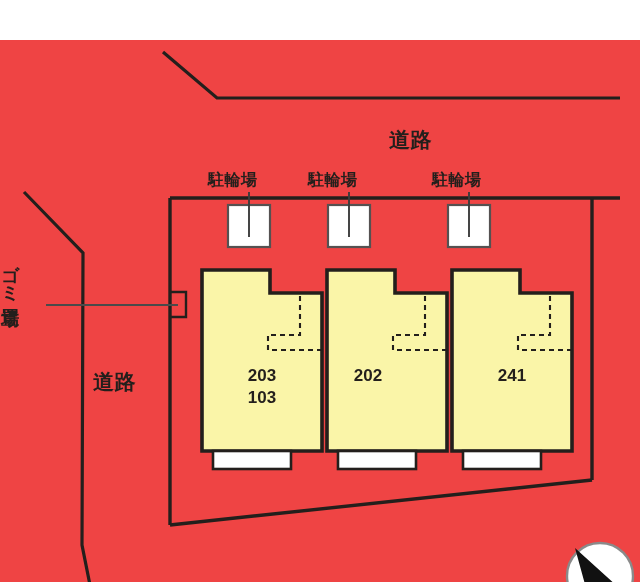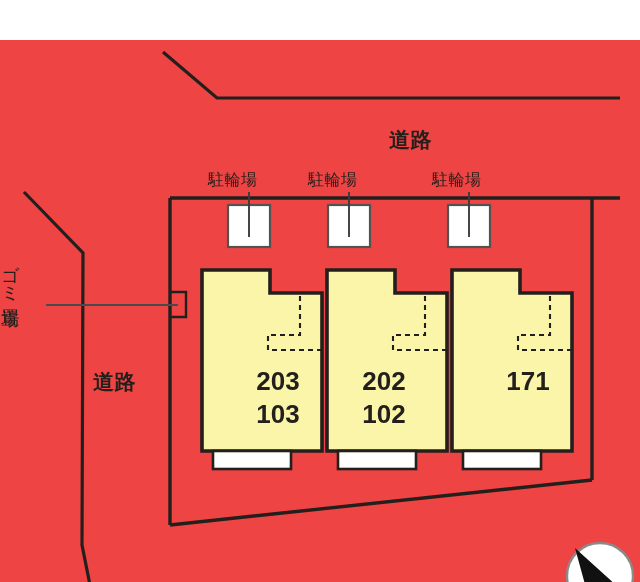--- a/index.html
+++ b/index.html
@@ -24,44 +24,43 @@
   #plan-svg {
     position: absolute;
     left: 0;
     top: 0;
     width: 640px;
     height: 582px;
   }
   .label {
     position: absolute;
     color: #231f1c;
-    font-weight: normal;
+    font-weight: bold;
     white-space: nowrap;
     letter-spacing: 0.5px;
   }
   .label-jp {
     font-family: "DejaVu Sans", "Liberation Sans", sans-serif;
     font-size: 17px;
   }
   .label-vertical {
     writing-mode: vertical-rl;
     text-orientation: upright;
     line-height: 1.02;
     letter-spacing: 1px;
   }
   .unit-num {
     position: absolute;
     color: #231f1c;
     font-family: "Liberation Sans", "DejaVu Sans", sans-serif;
-    font-size: 26px;
+    font-size: 17px;
     font-weight: bold;
     text-align: center;
     line-height: 1.28;
     white-space: nowrap;
-    padding-left: 16px;
   }
   .road-big {
     font-size: 21px;
     font-weight: bold;
   }
 </style>
 </head>
 <body>
 
 <div id="plan-root">
@@ -144,20 +143,19 @@
 
   <div class="label label-jp" style="left:432px; top:130px; font-size:16px;">駐輪場</div>
 
   <div class="unit-num" style="left:202px; top:325px; width:120px;">
     <div>203</div>
     <div>103</div>
   </div>
 
   <div class="unit-num" style="left:308px; top:325px; width:120px;">
     <div>202</div>
-    <div>102</div>
   </div>
 
   <div class="unit-num" style="left:452px; top:325px; width:120px;">
-    <div>171</div>
+    <div>241</div>
   </div>
 
 </div>
 
 </body></html>

